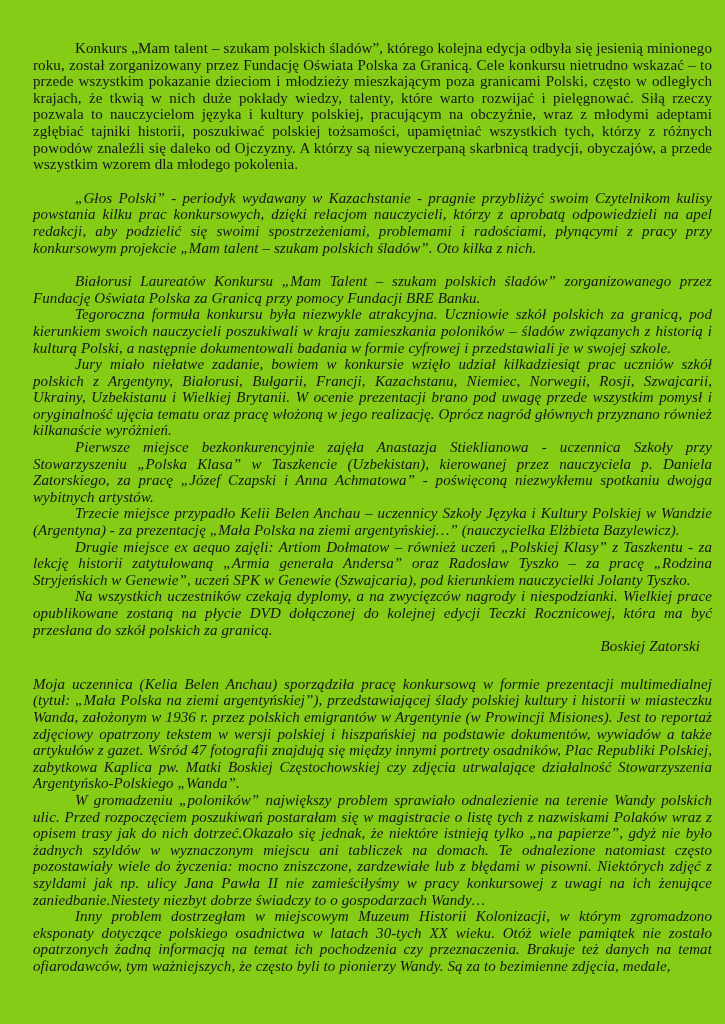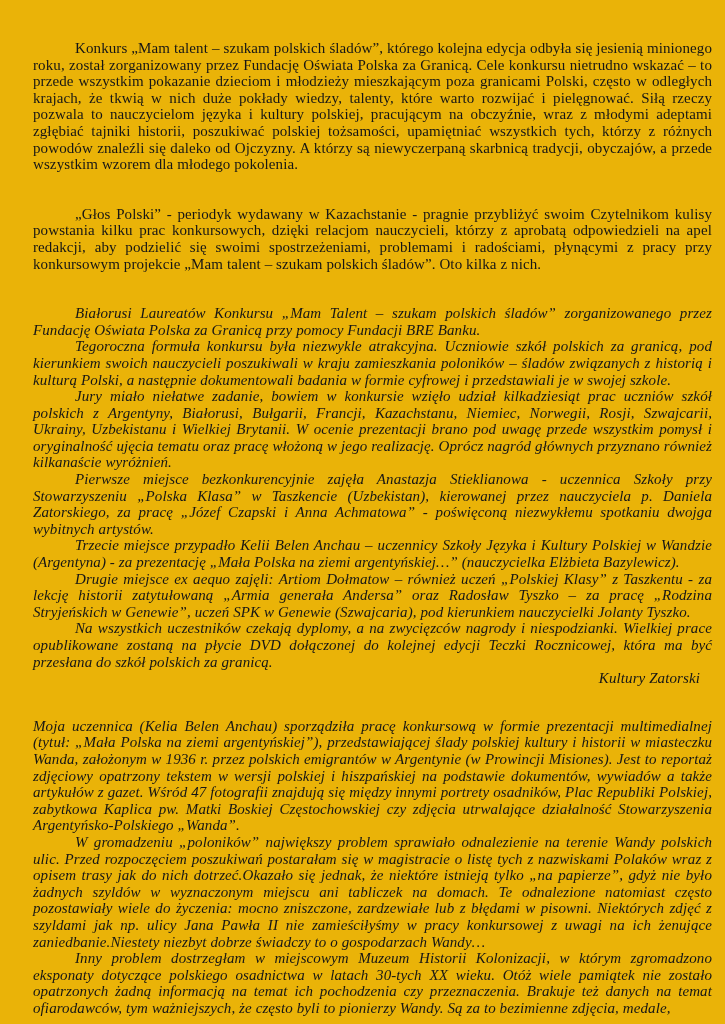--- a/index.html
+++ b/index.html
@@ -4,43 +4,44 @@
 <style>
   html, body {
     margin: 0;
     padding: 0;
     background: #ffffff;
   }
   .page {
     position: relative;
     width: 725px;
     height: 1024px;
-    background: #eab308;
+    background: #84cc16;
     box-sizing: border-box;
     padding: 40px 13px 0 33px;
     overflow: hidden;
     font-family: "Liberation Serif", "DejaVu Serif", serif;
     color: #161616;
   }
   .para {
     margin: 0;
     text-align: justify;
     text-indent: 42px;
     font-size: 15px;
     line-height: 16.6px;
     letter-spacing: 0.1px;
   }
   .italic {
     font-style: italic;
   }
   .gap {
-    margin-top: 33px;
+    margin-top: 17px;
+    font-style: italic;
   }
   .gap-lg {
-    margin-top: 31px;
+    margin-top: 21px;
   }
   .no-indent {
     text-indent: 0;
   }
   .signature {
     text-align: right;
     text-indent: 0;
     padding-right: 12px;
   }
 </style>
@@ -50,17 +51,17 @@
 <div class="page">
   <p class="para">Konkurs „Mam talent – szukam polskich śladów”, którego kolejna edycja odbyła się jesienią minionego roku, został zorganizowany przez Fundację Oświata Polska za Granicą. Cele konkursu nietrudno wskazać – to przede wszystkim pokazanie dzieciom i młodzieży mieszkającym poza granicami Polski, często w odległych krajach, że tkwią w nich duże pokłady wiedzy, talenty, które warto rozwijać i pielęgnować. Siłą rzeczy pozwala to nauczycielom języka i kultury polskiej, pracującym na obczyźnie, wraz z młodymi adeptami zgłębiać tajniki historii, poszukiwać polskiej tożsamości, upamiętniać wszystkich tych, którzy z różnych powodów znaleźli się daleko od Ojczyzny. A którzy są niewyczerpaną skarbnicą tradycji, obyczajów, a przede wszystkim wzorem dla młodego pokolenia.</p>
   <p class="para gap">„Głos Polski” - periodyk wydawany w Kazachstanie - pragnie przybliżyć swoim Czytelnikom kulisy powstania kilku prac konkursowych, dzięki relacjom nauczycieli, którzy z aprobatą odpowiedzieli na apel redakcji, aby podzielić się swoimi spostrzeżeniami, problemami i radościami, płynącymi z pracy przy konkursowym projekcie „Mam talent – szukam polskich śladów”. Oto kilka z nich.</p>
   <p class="para italic gap">Białorusi Laureatów Konkursu „Mam Talent – szukam polskich śladów” zorganizowanego przez Fundację Oświata Polska za Granicą  przy pomocy Fundacji BRE Banku.</p>
   <p class="para italic">Tegoroczna formuła konkursu była niezwykle atrakcyjna. Uczniowie szkół polskich za granicą, pod kierunkiem swoich nauczycieli poszukiwali w kraju zamieszkania poloników – śladów związanych z historią i kulturą Polski, a następnie dokumentowali badania w formie cyfrowej i przedstawiali je w swojej szkole.</p>
   <p class="para italic">Jury miało niełatwe zadanie, bowiem w konkursie wzięło udział kilkadziesiąt prac uczniów szkół polskich z Argentyny, Białorusi, Bułgarii, Francji, Kazachstanu, Niemiec, Norwegii, Rosji, Szwajcarii, Ukrainy, Uzbekistanu i Wielkiej Brytanii. W ocenie prezentacji brano pod uwagę przede wszystkim pomysł i oryginalność ujęcia tematu oraz pracę włożoną w jego realizację. Oprócz nagród głównych przyznano również kilkanaście wyróżnień.</p>
   <p class="para italic">Pierwsze miejsce bezkonkurencyjnie zajęła Anastazja Stieklianowa - uczennica Szkoły przy Stowarzyszeniu „Polska Klasa” w Taszkencie (Uzbekistan), kierowanej przez nauczyciela p. Daniela Zatorskiego, za pracę „Józef Czapski i Anna Achmatowa” - poświęconą niezwykłemu spotkaniu dwojga wybitnych artystów.</p>
   <p class="para italic">Trzecie miejsce przypadło Kelii Belen Anchau – uczennicy Szkoły Języka i Kultury Polskiej w Wandzie (Argentyna) - za prezentację „Mała Polska na ziemi argentyńskiej…” (nauczycielka  Elżbieta Bazylewicz).</p>
   <p class="para italic">Drugie miejsce ex aequo zajęli: Artiom Dołmatow – również uczeń „Polskiej Klasy” z Taszkentu - za lekcję historii zatytułowaną „Armia generała Andersa” oraz Radosław Tyszko – za pracę „Rodzina Stryjeńskich w Genewie”, uczeń SPK w Genewie (Szwajcaria), pod kierunkiem nauczycielki Jolanty Tyszko.</p>
   <p class="para italic">Na wszystkich uczestników czekają dyplomy, a na zwycięzców nagrody i niespodzianki. Wielkiej prace opublikowane zostaną na płycie DVD dołączonej do kolejnej edycji Teczki Rocznicowej, która ma być przesłana do szkół polskich za granicą.</p>
-  <p class="para italic signature">Kultury Zatorski</p>
+  <p class="para italic signature">Boskiej Zatorski</p>
   <p class="para italic no-indent gap-lg">Moja uczennica (Kelia Belen Anchau) sporządziła pracę konkursową w formie prezentacji multimedialnej (tytuł: „Mała Polska na ziemi argentyńskiej”), przedstawiającej ślady polskiej kultury i historii w miasteczku Wanda, założonym w 1936 r. przez polskich emigrantów w Argentynie (w Prowincji Misiones). Jest to reportaż zdjęciowy opatrzony tekstem w wersji polskiej i hiszpańskiej na podstawie dokumentów, wywiadów a także artykułów z gazet. Wśród 47 fotografii znajdują się między innymi portrety osadników, Plac Republiki Polskiej, zabytkowa Kaplica pw. Matki Boskiej Częstochowskiej czy zdjęcia utrwalające działalność Stowarzyszenia Argentyńsko-Polskiego „Wanda”.</p>
   <p class="para italic">W gromadzeniu „poloników” największy problem sprawiało odnalezienie na terenie Wandy polskich ulic. Przed rozpoczęciem poszukiwań postarałam się w magistracie o listę tych z nazwiskami Polaków wraz z opisem trasy jak do nich dotrzeć.Okazało się jednak, że niektóre istnieją tylko „na papierze”, gdyż nie było żadnych szyldów w wyznaczonym miejscu ani tabliczek na domach. Te odnalezione natomiast często pozostawiały wiele do życzenia: mocno zniszczone, zardzewiałe lub z błędami w pisowni. Niektórych zdjęć z szyldami jak np. ulicy Jana Pawła II nie zamieściłyśmy w pracy konkursowej z uwagi na ich żenujące zaniedbanie.Niestety niezbyt dobrze świadczy to o gospodarzach Wandy…</p>
   <p class="para italic">Inny problem dostrzegłam w miejscowym Muzeum Historii Kolonizacji, w którym zgromadzono eksponaty dotyczące polskiego osadnictwa w latach 30-tych XX wieku. Otóż wiele pamiątek nie zostało opatrzonych  żadną informacją na temat ich pochodzenia czy przeznaczenia. Brakuje też danych na temat ofiarodawców, tym ważniejszych, że często byli to pionierzy Wandy. Są za to bezimienne zdjęcia, medale,</p>
 </div>
 
 </body></html>

